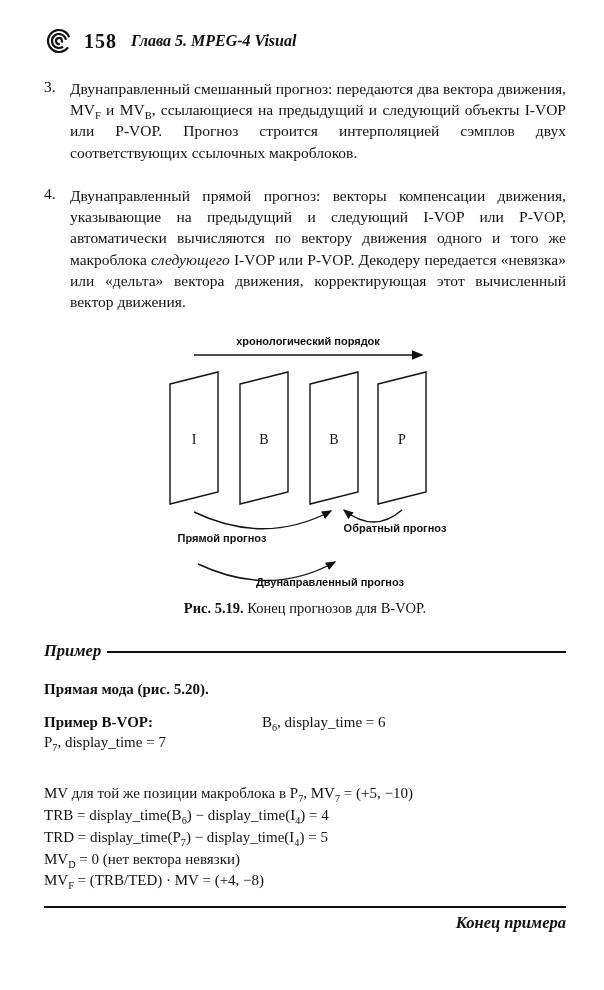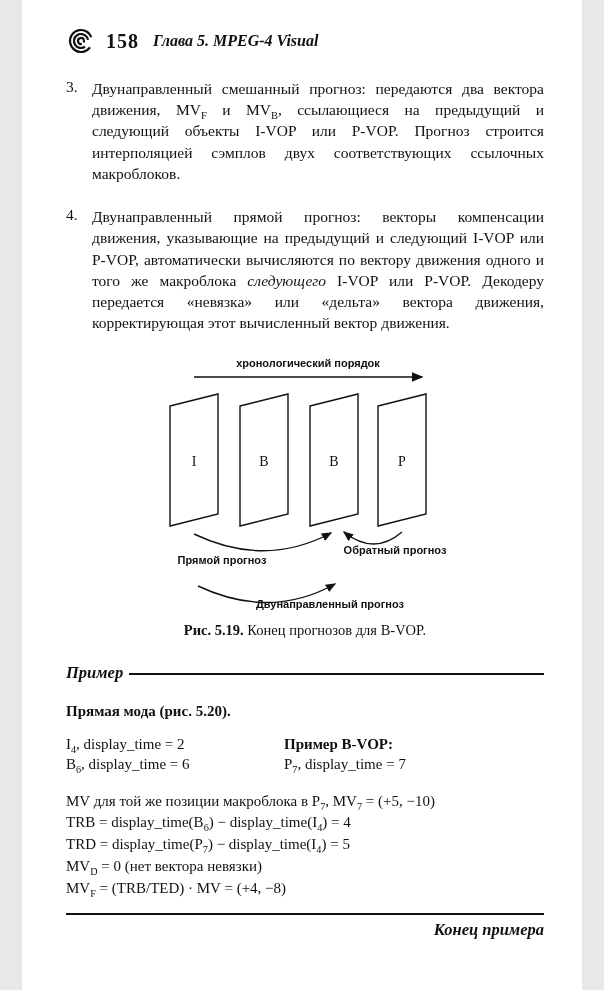--- a/index.html
+++ b/index.html
@@ -1,17 +1,17 @@
 <!DOCTYPE html>
 <html><head>
 <meta charset="utf-8">
 <style>
   html,body { margin:0; padding:0; background:#e8e8e8; }
   .page {
-    width:560px; height:990px; background:#ffffff; color:#111;
+    width:604px; height:990px; background:#ffffff; color:#111;
     font-family:"Liberation Serif", serif;
     box-sizing:border-box; padding:26px 38px 16px 44px;
     overflow:hidden; margin:0 auto; position:relative;
   }
   sub { font-size:0.68em; line-height:0; }
   
   .header { display:flex; align-items:center; margin-bottom:22px; }
   .logo { flex:none; margin-right:10px; }
   .page-number { font-weight:bold; font-size:20px; letter-spacing:1px; margin-right:14px; }
   .chapter-title { font-weight:bold; font-style:italic; font-size:16px; }
@@ -25,21 +25,21 @@
   .frame-letter { font-family:"Liberation Serif", serif; font-size:14px; fill:#111; }
   .fig-caption { text-align:center; font-size:14.5px; margin-top:4px; }
   .fig-caption .cap-label { font-weight:bold; }
   
   .example-head { display:flex; align-items:center; margin-top:24px; }
   .example-title { font-weight:bold; font-style:italic; font-size:16.5px; flex:none; }
   .head-rule { flex:1; border-top:2px solid #111; margin-left:6px; margin-top:2px; }
   .example-sub { font-weight:bold; font-size:15px; margin-top:20px; }
   .ref-table { display:grid; grid-template-columns:218px auto; row-gap:3px; margin-top:16px; font-size:15px; }
   .ref-label { font-weight:bold; }
-  .eq-lines { margin-top:18px; font-size:15px; line-height:1.45; }
+  .eq-lines { margin-top:32px; font-size:15px; line-height:1.45; }
   .end-block { margin-top:14px; }
   .end-rule { border-top:2.5px solid #111; }
   .end-label { text-align:right; font-weight:bold; font-style:italic; font-size:16.5px; margin-top:5px;font-family:Liberation Serif, serif; }
 </style>
 </head>
 <body>
 
 <div class="page">
 
   <div class="header">
@@ -104,21 +104,20 @@
   </div>
 
   <div class="example-head">
     <span class="example-title">Пример</span>
     <div class="head-rule"></div>
   </div>
 
   <div class="example-sub">Прямая мода (рис. 5.20).</div>
 
   <div class="ref-table">
-    <span class="ref-value">I<sub>4</sub>, display_time = 2</span>
     <span class="ref-label">Пример B-VOP:</span>
     <span class="ref-value">B<sub>6</sub>, display_time = 6</span>
     <span class="ref-value">P<sub>7</sub>, display_time = 7</span>
   </div>
 
   <div class="eq-lines">
     <div>MV для той же позиции макроблока в P<sub>7</sub>, MV<sub>7</sub> = (+5, −10)</div>
     <div>TRB = display_time(B<sub>6</sub>) − display_time(I<sub>4</sub>) = 4</div>
     <div>TRD = display_time(P<sub>7</sub>) − display_time(I<sub>4</sub>) = 5</div>
     <div>MV<sub>D</sub> = 0 (нет вектора невязки)</div>

